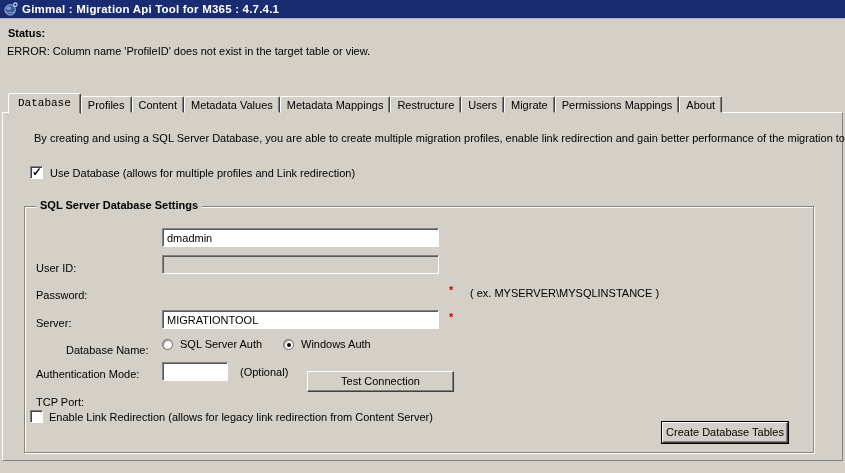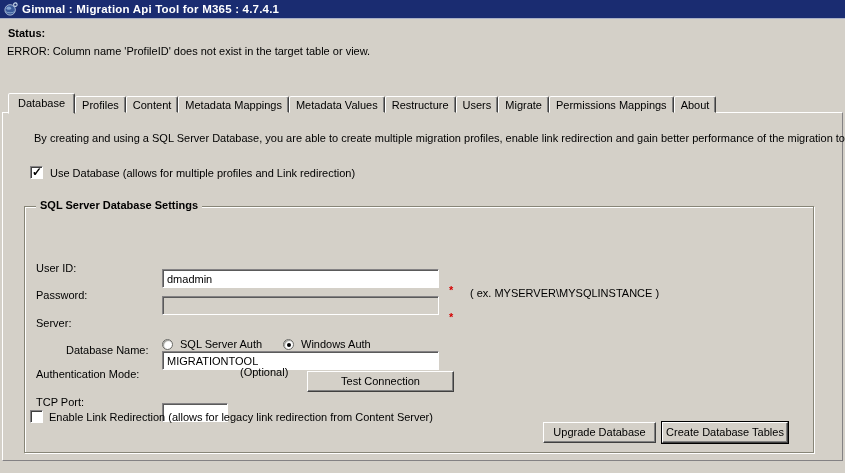--- a/index.html
+++ b/index.html
@@ -33,21 +33,21 @@
   }
   .tab {
     background:var(--window_bg,#D4D0C8);
     border:1px solid; border-color:#fff #404040 transparent #fff;
     box-shadow: inset -1px 0 0 #808080;
     border-top-left-radius:2px; border-top-right-radius:2px;
     padding:2px 6px 3px 6px; height:17px; white-space:nowrap; cursor:default;
     position:relative;
   }
   .tab.selected {
-    height:21px; padding:3px 9px 5px 9px; margin-bottom:-1px; z-index:4;
+    height:21px; padding:3px 9px 5px 9px; margin-bottom:-1px; z-index:4;font-family:Liberation Mono, monospace;
   }
   .panel {
     position:absolute; left:2px; top:112px; width:841px; height:349px;
     background:var(--window_bg,#D4D0C8);
     border:1px solid; border-color:#fff #848284 #848284 #fff;
   }
   
   .description { position:absolute; left:34px; top:132px; white-space:nowrap; }
   .checkbox {
     position:absolute; width:13px; height:13px; background:#fff;
@@ -67,21 +67,21 @@
   .group-title {
     position:absolute; left:36px; top:199px; font-weight:bold;
     background:var(--window_bg,#D4D0C8); padding:0 4px; white-space:nowrap; z-index:2;
   }
   .field-label { position:absolute; left:36px; white-space:nowrap;margin-top:30px; }
   .tb {
     position:absolute; left:162px; width:277px; height:19px;
     background:var(--input_bg,#fff);
     border:1px solid; border-color:#848284 #fff #fff #848284;
     box-shadow: inset 1px 1px 0 #5a5a5a;
-    font-family:"Liberation Sans", sans-serif; font-size:11px; padding:2px 4px; color:#000;margin-top:41px;
+    font-family:"Liberation Sans", sans-serif; font-size:11px; padding:2px 4px; color:#000;
   }
   .tb.disabled { background:var(--window_bg,#D4D0C8); }
   .req { position:absolute; color:var(--required_red,#D40000); font-weight:bold; font-size:11px; }
   .hint { position:absolute; white-space:nowrap; }
   .radio {
     position:absolute; width:11px; height:11px; border-radius:50%;
     background:#fff; border:1px solid #6a6a66;
     box-shadow: inset 1px 1px 1px #9a9a94;
   }
   .radio[data-checked="true"]::after {
@@ -116,22 +116,22 @@
 
   <div class="status-label">Status:</div>
   <div class="status-error">ERROR: Column name 'ProfileID' does not exist in the target table or view.</div>
 
   <div class="panel"></div>
 
   <div class="tabstrip">
     <div class="tab selected">Database</div>
     <div class="tab">Profiles</div>
     <div class="tab">Content</div>
+    <div class="tab">Metadata Values</div>
     <div class="tab">Metadata Mappings</div>
-    <div class="tab">Metadata Values</div>
     <div class="tab">Restructure</div>
     <div class="tab">Users</div>
     <div class="tab">Migrate</div>
     <div class="tab">Permissions Mappings</div>
     <div class="tab">About</div>
   </div>
 
   <div class="description">By creating and using a SQL Server Database, you are able to create multiple migration profiles, enable link redirection and gain better performance of the migration tool.</div>
 
   <span class="checkbox" style="left:30px; top:166px;" data-checked="true"></span>
@@ -162,16 +162,15 @@
 
   <div class="field-label" style="top:366px;">TCP Port:</div>
   <input class="tb" style="top: 362px; width: 66px;" type="text" value="">
   <span class="hint" style="left:240px; top:366px;">(Optional)</span>
 
   <div class="btn" style="left:307px; top:371px; width:147px; height:21px;">Test Connection</div>
 
   <span class="checkbox" style="left:30px; top:410px;" data-checked="false"></span>
   <span class="cb-label" style="left:49px; top:411px;">Enable Link Redirection (allows for legacy link redirection from Content Server)</span>
 
-  <div class="btn" style="left:543px; top:422px; width:113px; height:21px;">Upgrade Database</div>
   <div class="btn default" style="left:662px; top:422px; width:126px; height:21px;">Create Database Tables</div>
 
 </div>
 
 </body></html>

